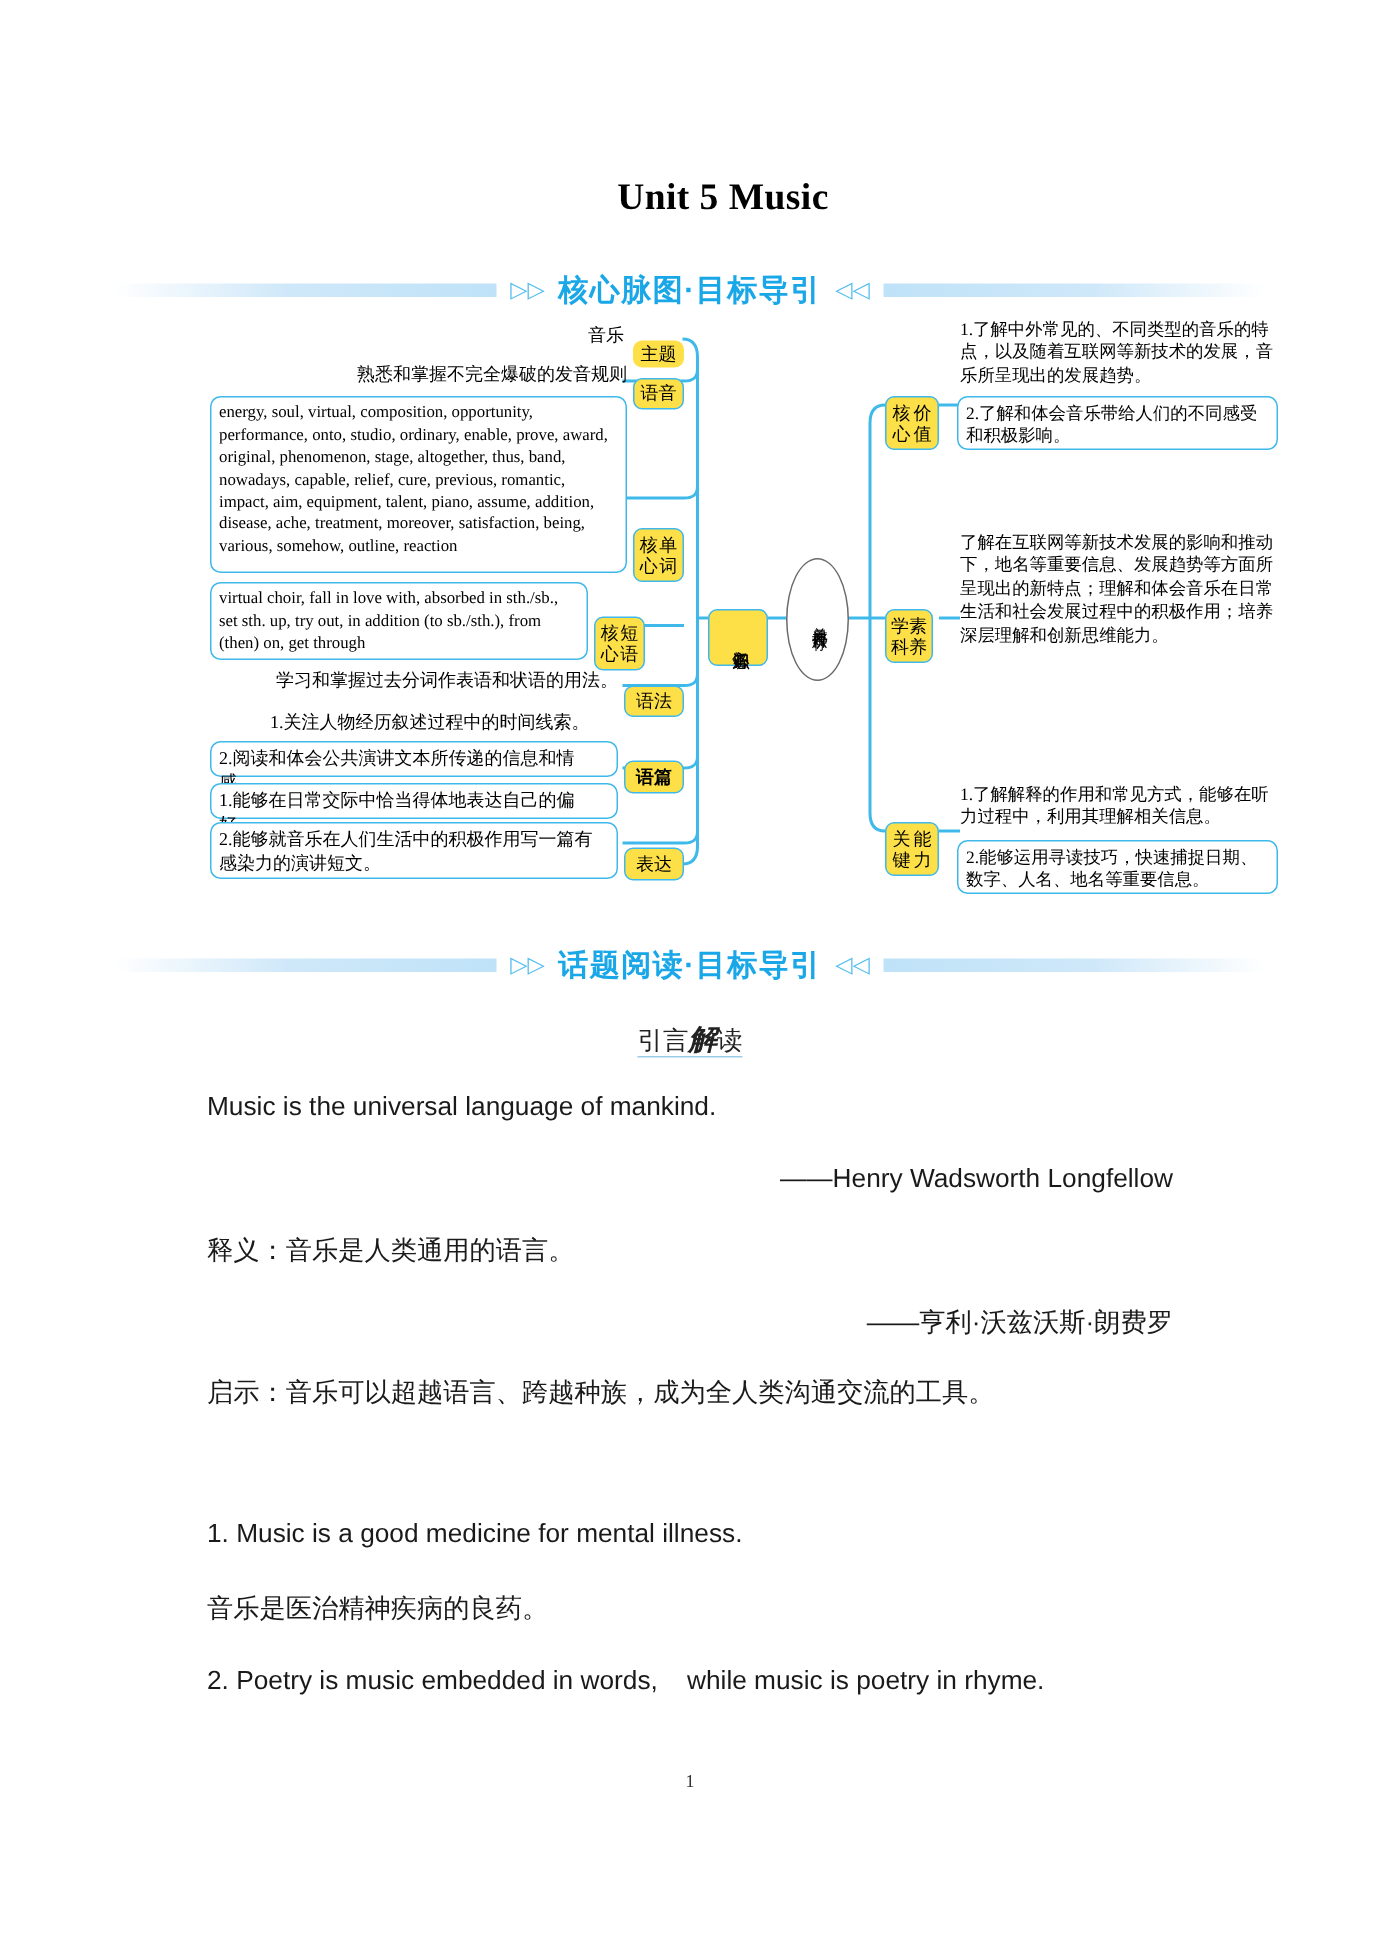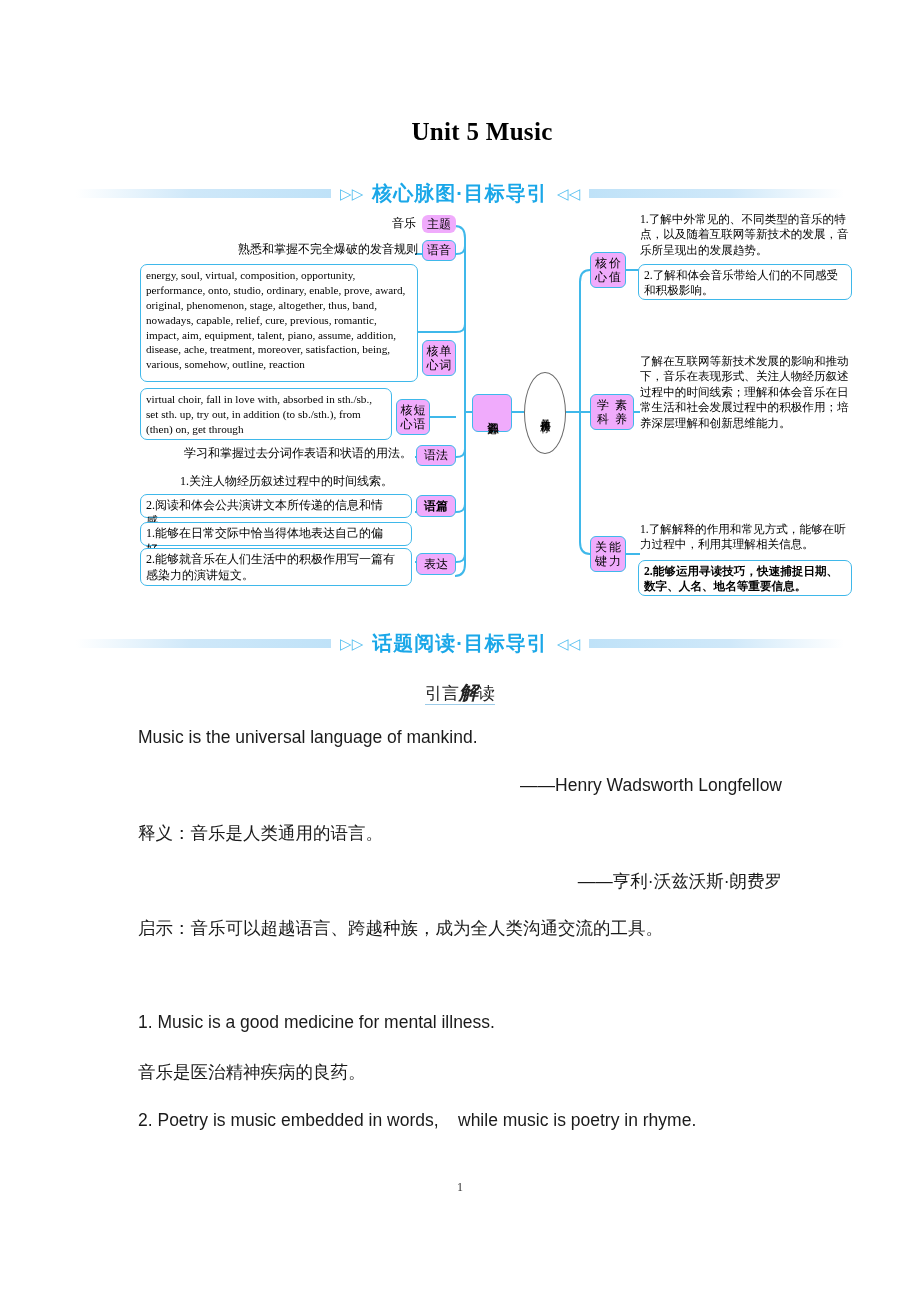--- a/index.html
+++ b/index.html
@@ -47,25 +47,25 @@
     border:1.4px solid #3fb8ea;border-radius:7px;
     background:#fff;
     font-family:"Liberation Serif","DejaVu Serif",serif;
     font-size:11.2px;line-height:1.33;
     padding:3px 5px;
     box-sizing:border-box;
   }
   .plain{border:none;background:transparent;padding:0;}
   .tag{
     position:absolute;
-    border:1.2px solid #3fb8ea;border-radius:6px;background:#f0abfc;
+    border:1.2px solid #3fb8ea;border-radius:6px;background:#fde047;
     font-family:"Liberation Serif","DejaVu Serif",serif;
     font-size:12px;line-height:1.2;text-align:center;
     padding:2px 3px;box-sizing:border-box;
-    display:flex;align-items:center;justify-content:center;
+    display:flex;align-items:center;justify-content:center;margin-top:12px;
   }
   .tag.two{}
   .tag.noborder{border:none;}
   .vert{
     writing-mode:vertical-rl;text-orientation:upright;
     letter-spacing:1px;
   }
   .ellipse{
     position:absolute;border:1.3px solid #6a6a6a;border-radius:50%;
     background:#fff;display:flex;align-items:center;justify-content:center;
@@ -185,32 +185,32 @@
       <span class="vert" style="font-size:10.5px;">单元评价目标</span>
     </div>
 
     <div class="tag two" style="left:450px;top:40px;width:36px;height:36px;">
       <span>核心</span>
       <span>价值</span>
     </div>
     <div class="node plain" style="left:500px;top:0px;width:210px;font-size:11.6px;">1.了解中外常见的、不同类型的音乐的特点，以及随着互联网等新技术的发展，音乐所呈现出的发展趋势。</div>
     <div class="node" style="left:498px;top:52px;width:214px;height:36px;font-size:11.6px;">2.了解和体会音乐带给人们的不同感受和积极影响。</div>
 
-    <div class="tag two" style="left:450px;top:182px;width:44px;height:36px;">
+    <div class="tag two" style="left:450px;top:182px;width:32px;height:36px;">
       <span>学科</span>
       <span>素养</span>
     </div>
-    <div class="node plain" style="left:500px;top:142px;width:210px;font-size:11.6px;">了解在互联网等新技术发展的影响和推动下，音乐在表现形式、关注人物经历叙述过程中的时间线索；理解和体会音乐在日常生活和社会发展过程中的积极作用；培养深层理解和创新思维能力。</div>
+    <div class="node plain" style="left:500px;top:142px;width:210px;font-size:11.6px;">了解在互联网等新技术发展的影响和推动下，地名等重要信息、发展趋势等方面所呈现出的新特点；理解和体会音乐在日常生活和社会发展过程中的积极作用；培养深层理解和创新思维能力。</div>
 
     <div class="tag two" style="left:450px;top:324px;width:36px;height:36px;">
       <span>关键</span>
       <span>能力</span>
     </div>
     <div class="node plain" style="left:500px;top:310px;width:210px;font-size:11.6px;">1.了解解释的作用和常见方式，能够在听力过程中，利用其理解相关信息。</div>
-    <div class="node" style="left:498px;top:348px;width:214px;height:36px;font-size:11.6px;font-weight:bold;">2.能够运用寻读技巧，快速捕捉日期、数字、人名、地名等重要信息。</div>
+    <div class="node" style="left:498px;top:348px;width:214px;height:36px;font-size:11.6px;">2.能够运用寻读技巧，快速捕捉日期、数字、人名、地名等重要信息。</div>
 
   </div>
 
   <div class="divider" style="top:628px;">
     <div class="bar left"></div>
     <span class="chev">▷▷</span>
     <span class="dtext">话题阅读·目标导引</span>
     <span class="chev">◁◁</span>
     <div class="bar right"></div>
   </div>

